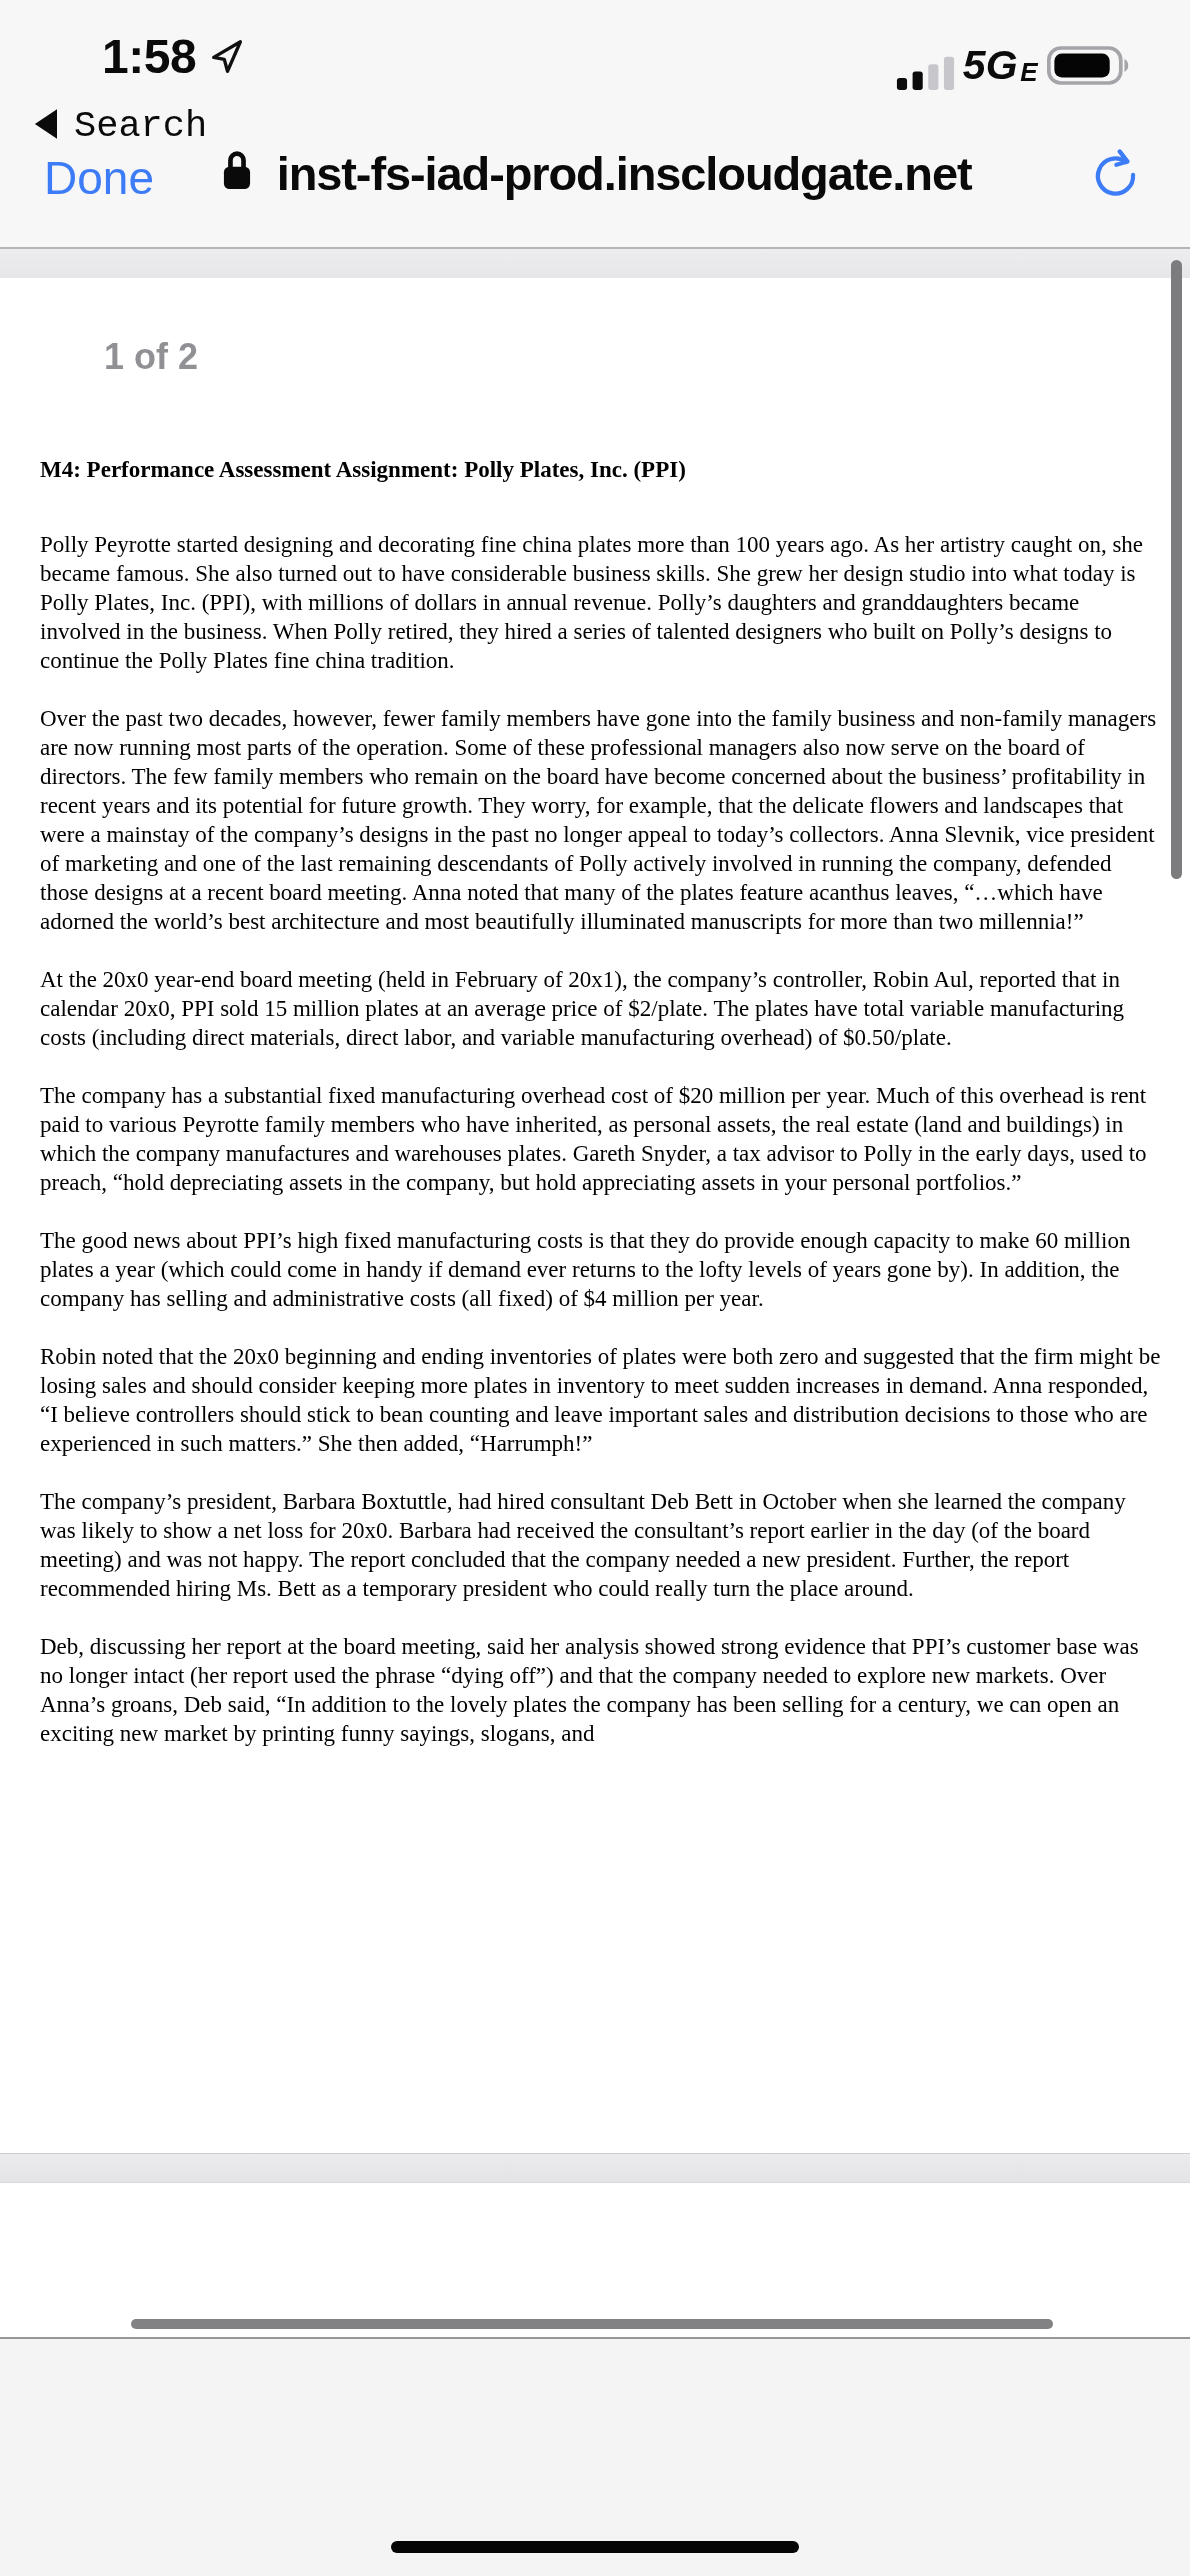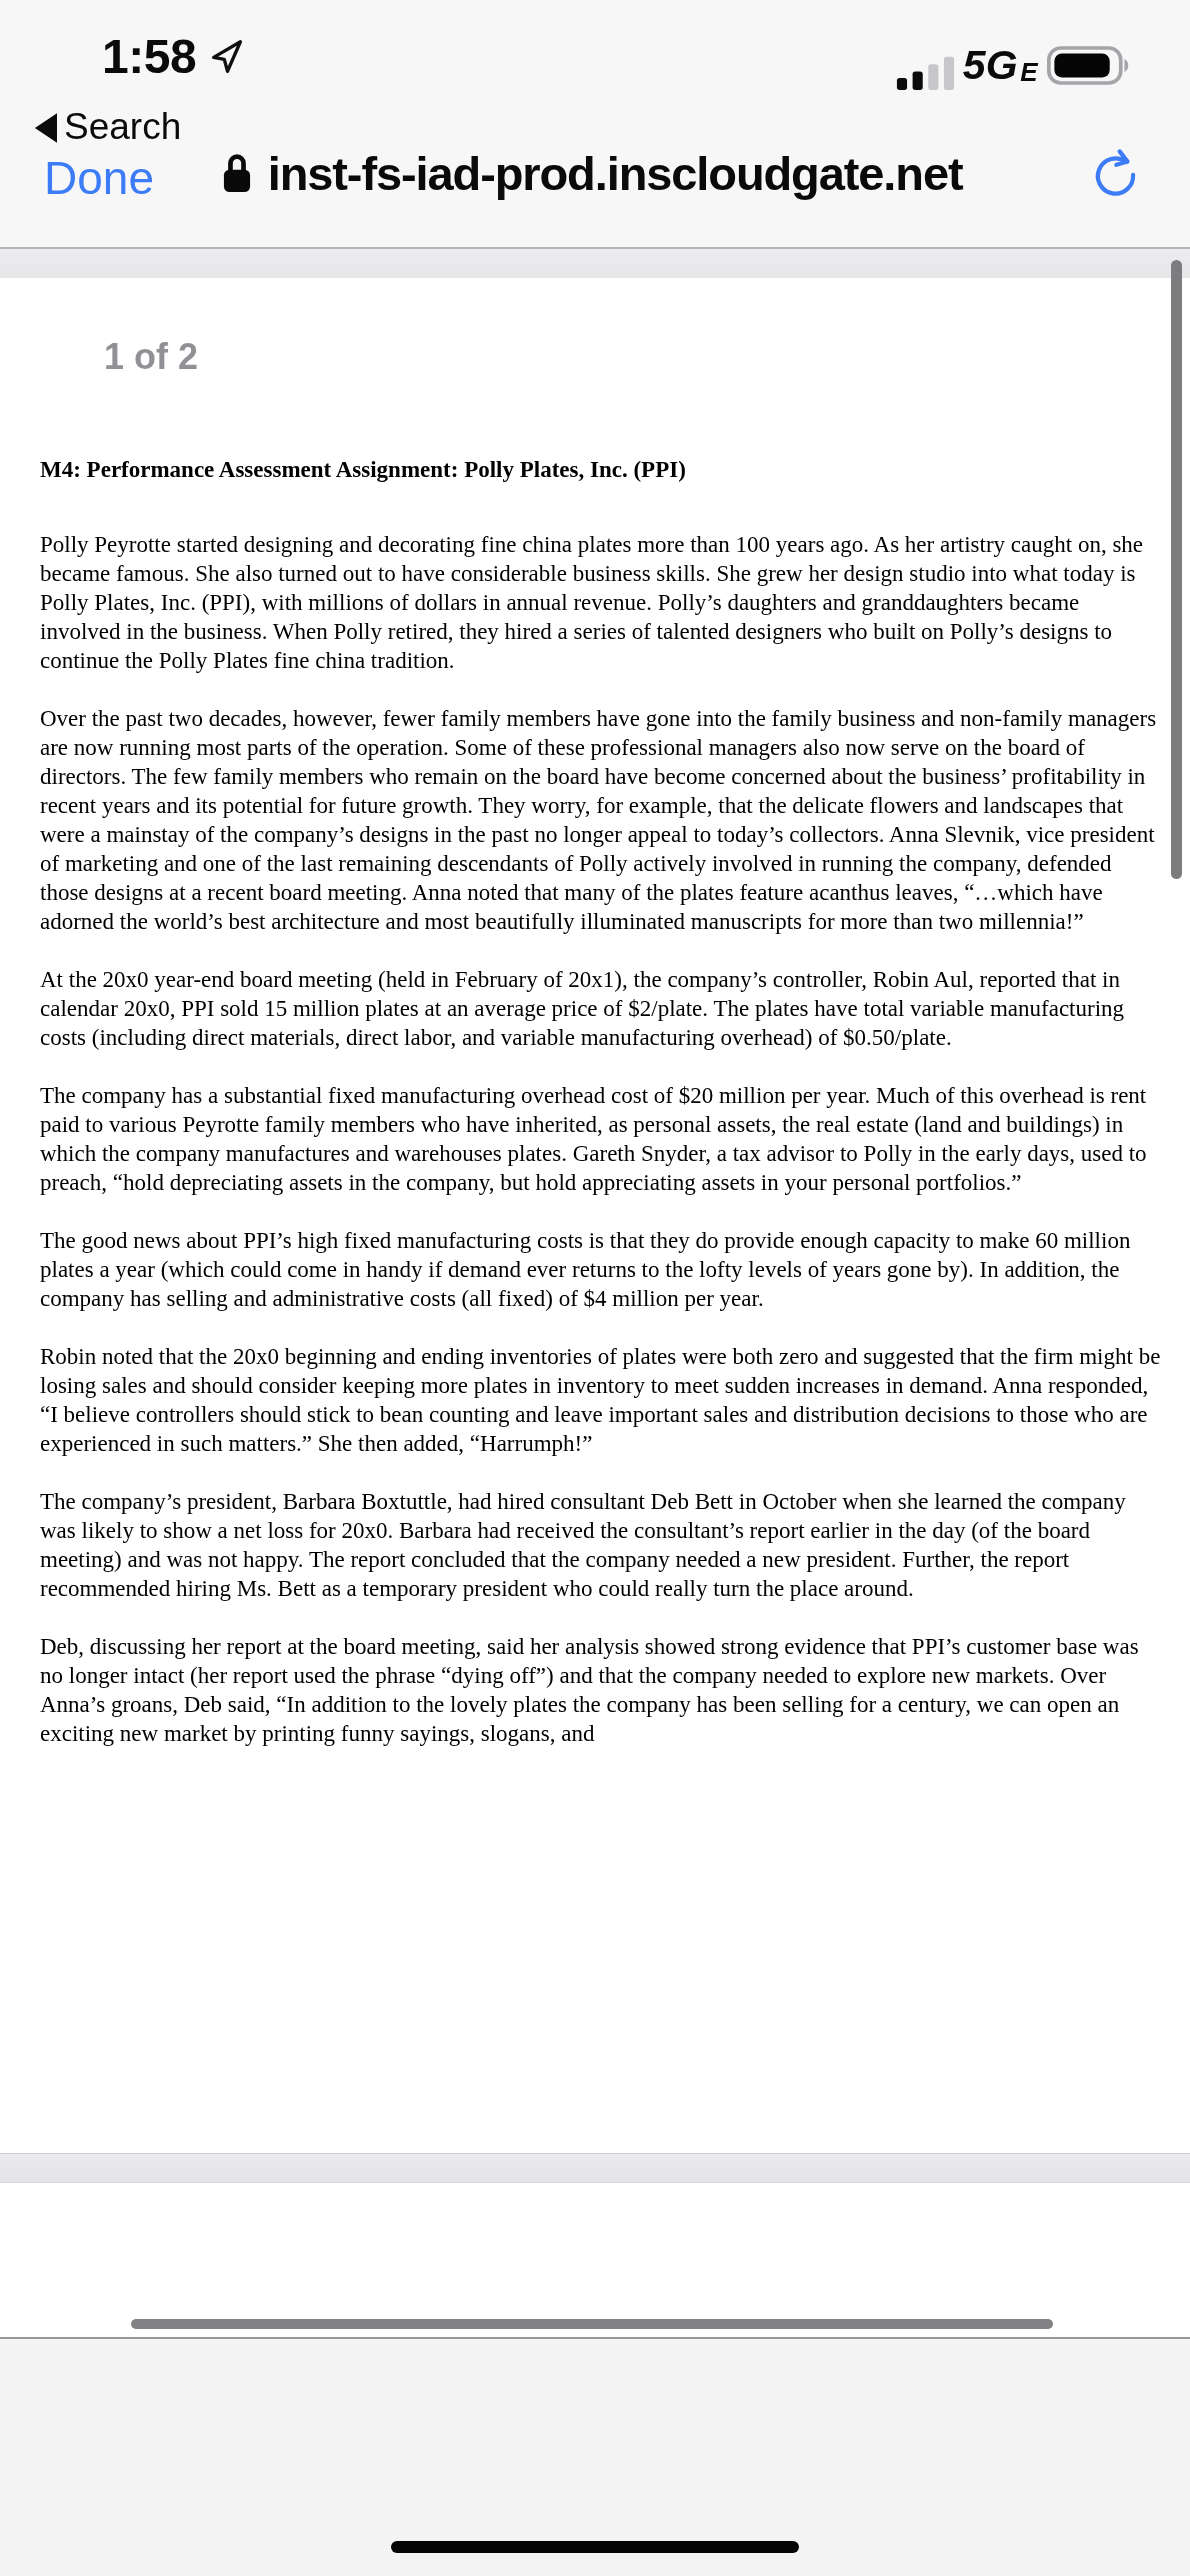--- a/index.html
+++ b/index.html
@@ -5,28 +5,28 @@
   html,body{margin:0;padding:0;background:#ffffff;}
   #screen{
     position:relative;width:1191px;height:2576px;overflow:hidden;
     background:#ffffff;font-family:"Liberation Sans",sans-serif;
     -webkit-font-smoothing:antialiased;
   }
   
   .top-chrome{position:absolute;left:0;top:0;width:1191px;height:249px;background:#f7f7f8;}
   .time{position:absolute;left:102px;top:32px;font-size:48px;line-height:50px;font-weight:700;color:#0b0b0c;letter-spacing:-0.5px;}
   .loc-arrow{position:absolute;left:210px;top:37px;}
-  .back-to-app{position:absolute;left:33px;top:106px;display:flex;align-items:flex-end;gap:7px;color:#0b0b0c;}
+  .back-to-app{position:absolute;left:33px;top:106px;display:flex;align-items:center;gap:17px;color:#0b0b0c;font-family:Liberation Mono, monospace;}
   .back-to-app .lbl{font-size:37px;line-height:41px;font-weight:400;}
   .status-right{position:absolute;right:61px;top:43px;display:flex;align-items:flex-start;font-style:italic;}
   .net-5g{font-size:41px;line-height:45px;font-weight:700;color:#0b0b0c;margin-left:7.4px;}
   .net-e{font-size:26px;line-height:28px;font-weight:700;color:#0b0b0c;margin-left:2.8px;margin-top:15px;}
   .battery{margin-left:9.3px;margin-top:1.9px;}
   .done-btn{position:absolute;left:44px;top:154px;font-size:46px;line-height:48px;font-weight:400;color:#3c7cf6;}
-  .url-group{position:absolute;left:223px;top:148px;display:flex;align-items:center;}
+  .url-group{position:absolute;left:223px;top:148px;display:flex;gap:9px;}
   .url-text{font-size:47px;line-height:52px;font-weight:700;color:#0a0a0b;letter-spacing:-1.1px;margin-left:16.7px;}
   .refresh-btn{position:absolute;left:1090px;top:148px;}
   .chrome-divider{position:absolute;left:0;top:247px;width:1191px;height:1.9px;background:#b4b4b8;}
   
   .gray-strip{position:absolute;left:0;top:249px;width:1191px;height:30px;background:linear-gradient(#ededf0,#e6e6e9);border-bottom:0.9px solid #d7d7da;}
   .pdf-page{position:absolute;left:0;top:278px;width:1191px;height:1875px;background:#ffffff;}
   .page-indicator{position:absolute;left:104px;top:334px;font-size:36px;line-height:45px;font-weight:700;color:#909095;}
   .doc{position:absolute;left:40px;top:455px;width:1124px;font-family:"Liberation Serif",serif;color:#000;}
   .doc h1{margin:0 0 46px 0;font-size:23px;line-height:29px;font-weight:700;}
   .doc p{margin:0 0 29px 0;font-size:23px;line-height:29px;font-weight:400;text-align:left;}

